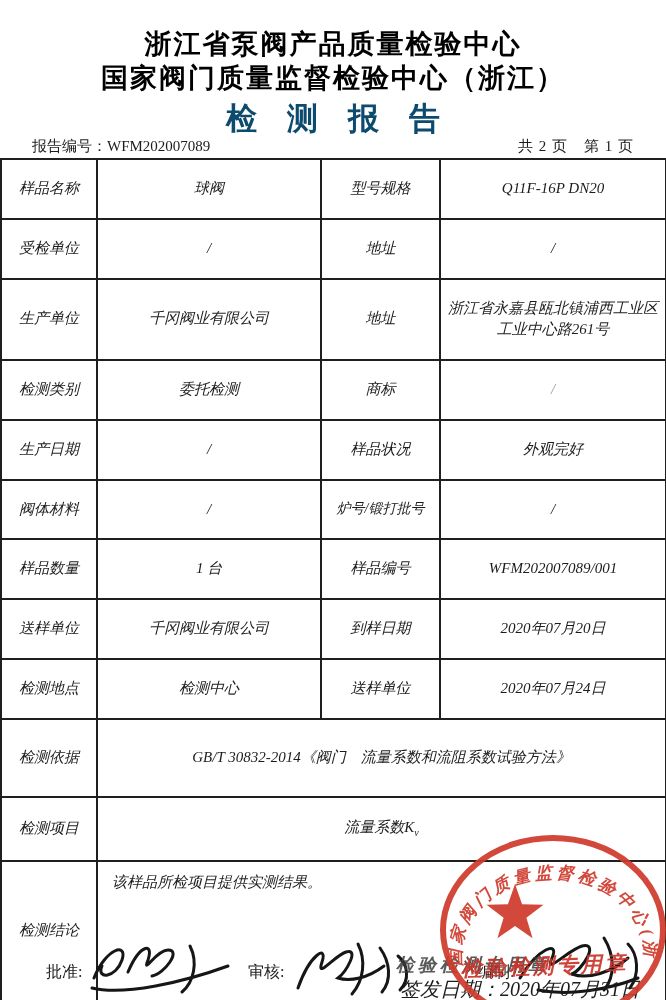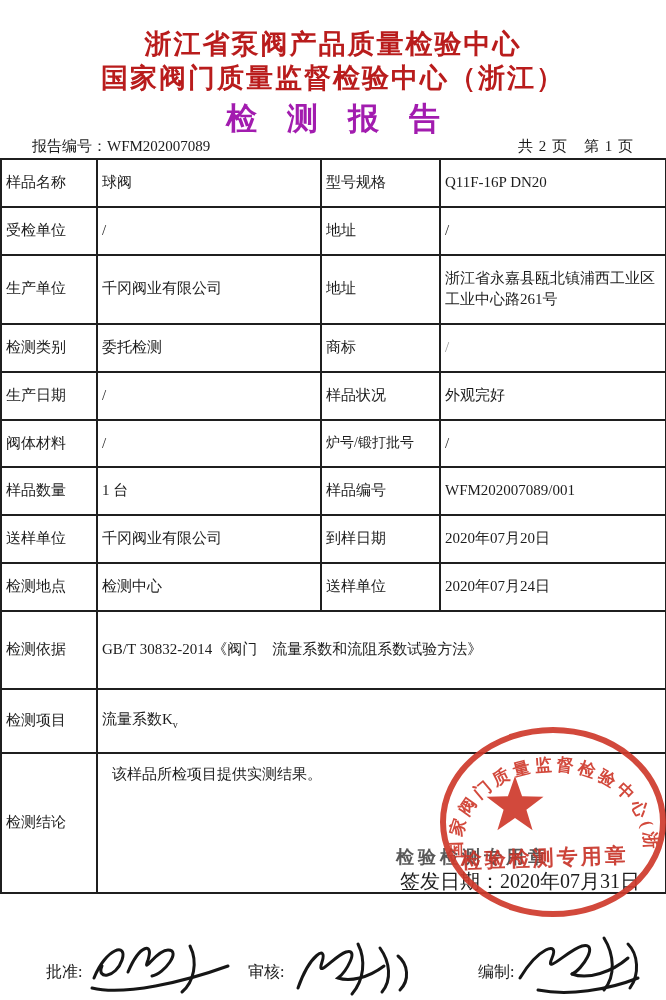--- a/index.html
+++ b/index.html
@@ -3,34 +3,34 @@
 <meta charset="utf-8">
 <style>
   * { margin:0; padding:0; box-sizing:border-box; }
   html,body { background:#e8e8e8; }
   .page {
     position:relative; width:666px; height:1000px; margin:0 auto;
     background:#ffffff; overflow:hidden;
     font-family:"Liberation Serif","DejaVu Serif",serif;
     color:#1c1c1c;
   }
-  .org-line { position:absolute; width:100%; text-align:center; font-weight:bold; font-size:27px; color:#b91c1c; letter-spacing:2px; }
+  .org-line { position:absolute; width:100%; text-align:center; font-weight:bold; font-size:27px; color:#000000; letter-spacing:2px; }
   .org1 { top:26px; }
   .org2 { top:60px; }
-  .doc-title { position:absolute; top:98px; width:100%; text-align:center; font-size:31px; font-weight:bold; color:#a21caf; letter-spacing:30px; text-indent:30px; }
+  .doc-title { position:absolute; top:98px; width:100%; text-align:center; font-size:31px; font-weight:bold; color:#0c4a6e; letter-spacing:30px; text-indent:30px; }
   .meta-row { position:absolute; top:137px; left:0; width:100%; height:20px; font-size:15px; }
   .report-no { position:absolute; left:32px; }
   .page-info { position:absolute; right:32px; letter-spacing:1px; }
   table.report {
     position:absolute; top:158px; left:0; width:665px;
     border-collapse:collapse; table-layout:fixed;
   }
   table.report td {
-    border:2px solid #1f1f1f; text-align:left; vertical-align:middle;
-    font-size:15px; line-height:1.45; padding:12px 4px; overflow:visible;
+    border:2px solid #1f1f1f; text-align:center; vertical-align:middle;
+    font-size:15px; line-height:1.45; padding:18px 4px; overflow:visible;font-style:italic;
   }
   .c1 { width:96px; }
   .c2 { width:224px; }
   .c3 { width:119px; }
   .c4 { width:226px; }
   td.cell-left { text-align:left; vertical-align:top; padding:10px 2px 2px 14px; }
   td.concl { position:relative; text-align:left; vertical-align:top; padding:0; }
   .concl-text { position:absolute; top:10px; left:14px; font-size:15px; z-index:2; }
   .stamp-print {
     position:absolute; left:298px; top:90px; z-index:1;

